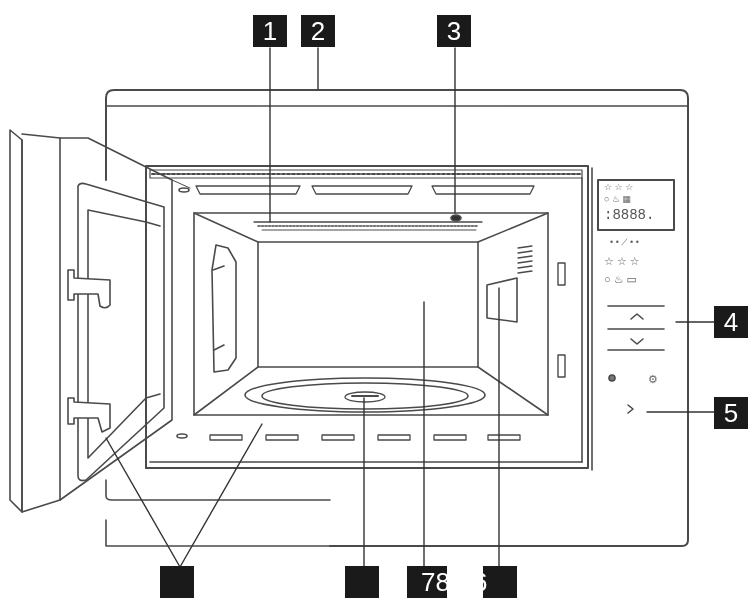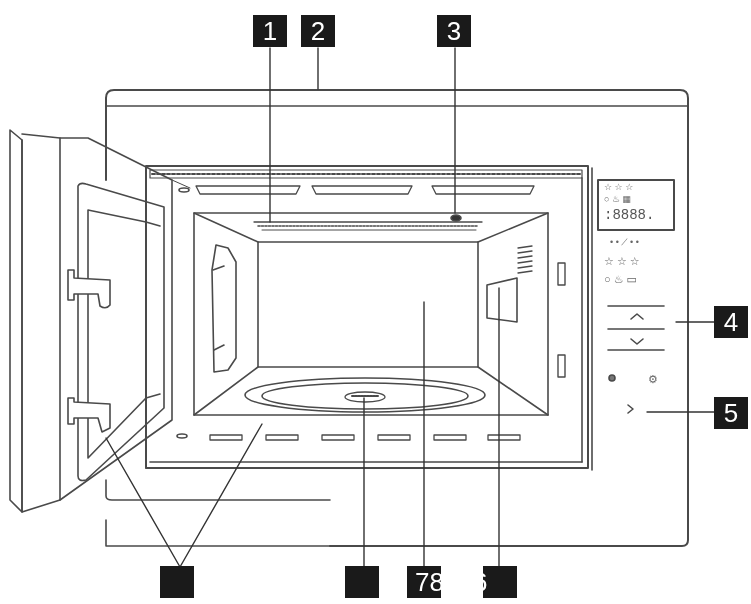--- a/index.html
+++ b/index.html
@@ -136,14 +136,14 @@
   </g>
 </svg>
 
 <div class="callout" style="left:253px; top:15px;">1</div>
 <div class="callout" style="left:301px; top:15px;">2</div>
 <div class="callout" style="left:437px; top:15px;">3</div>
 <div class="callout" style="left:714px; top:306px;">4</div>
 <div class="callout" style="left:714px; top:397px;">5</div>
 <div class="callout" style="left:160px; top:566px;"></div>
 <div class="callout" style="left:345px; top:566px;"></div>
-<div class="callout left-clip" style="left:407px; top:566px; padding-left:8px; width:26px;">78</div>
+<div class="callout left-clip" style="left:407px; top:566px; padding-left:14px; width:26px;">78</div>
 <div class="callout right-clip" style="left:483px; top:566px; text-indent:-10px; text-align:left;">6</div>
 
 </body></html>

